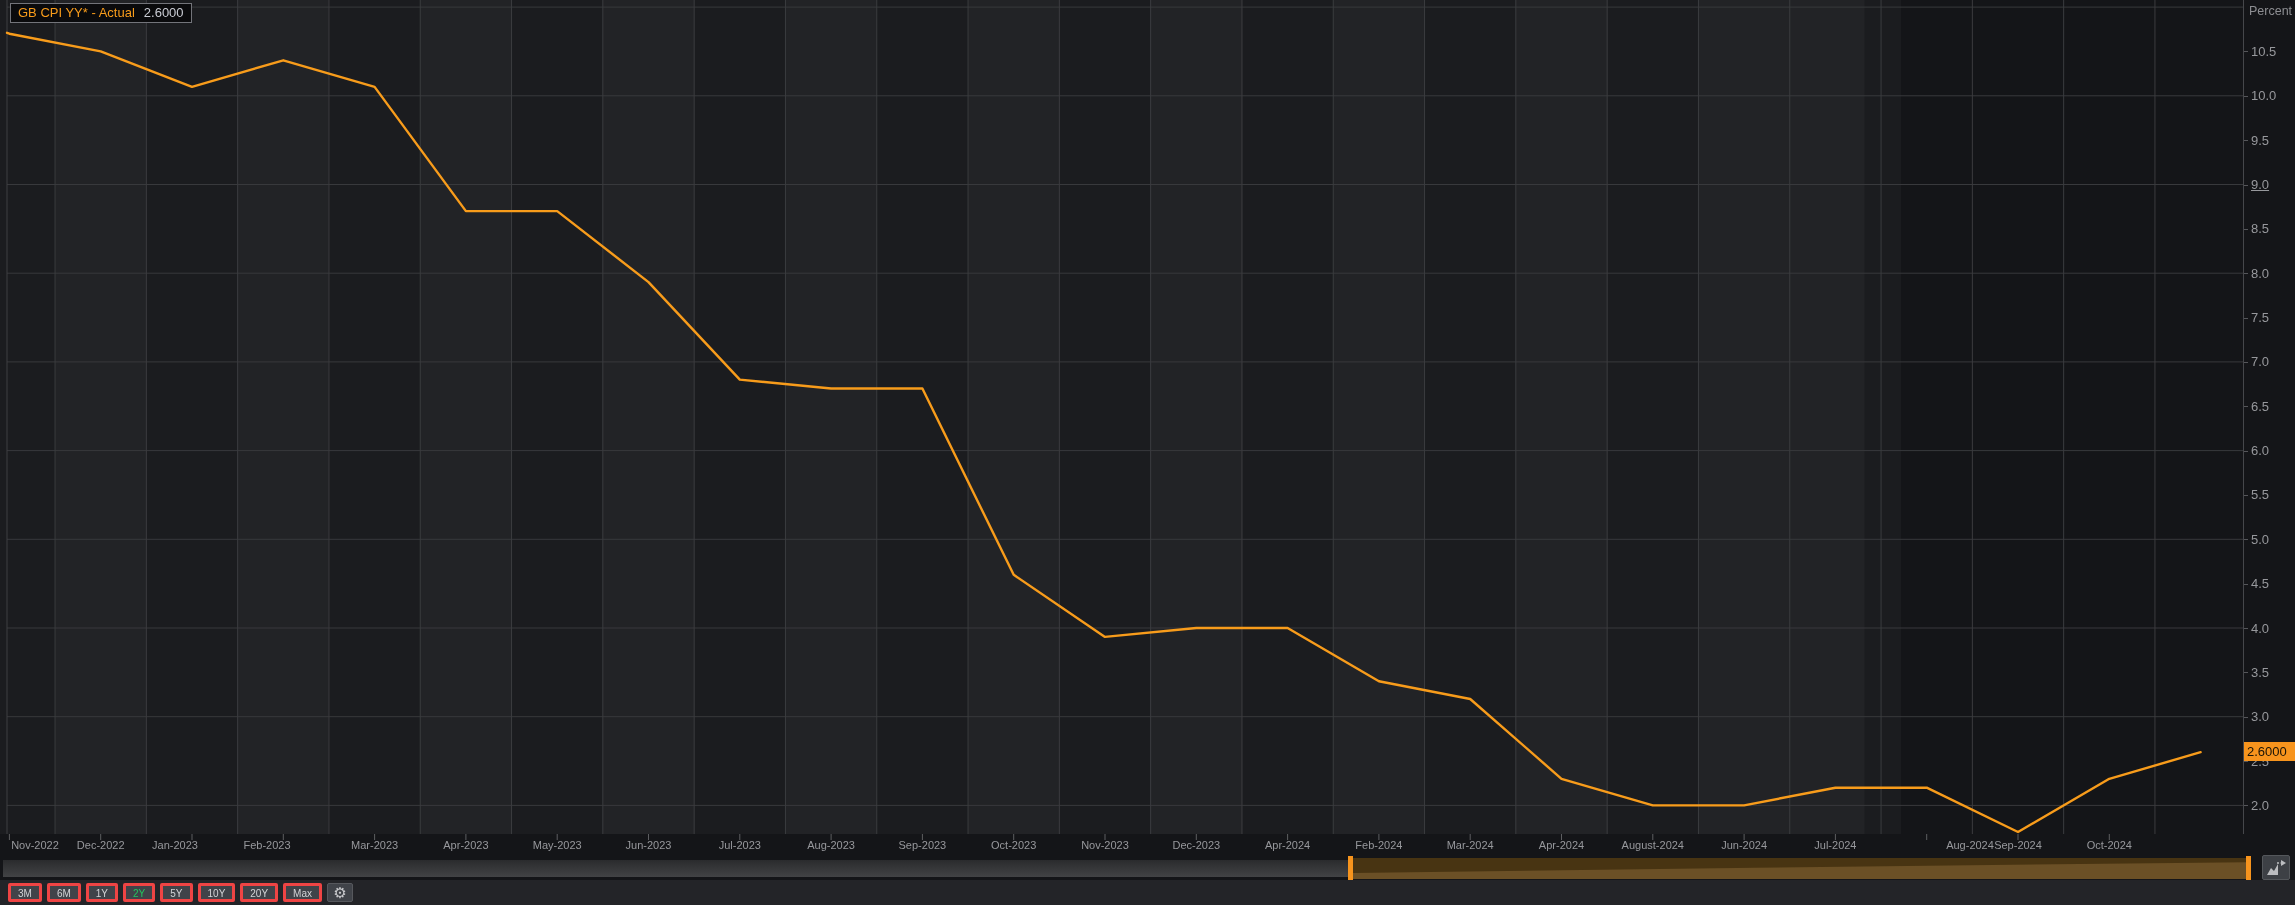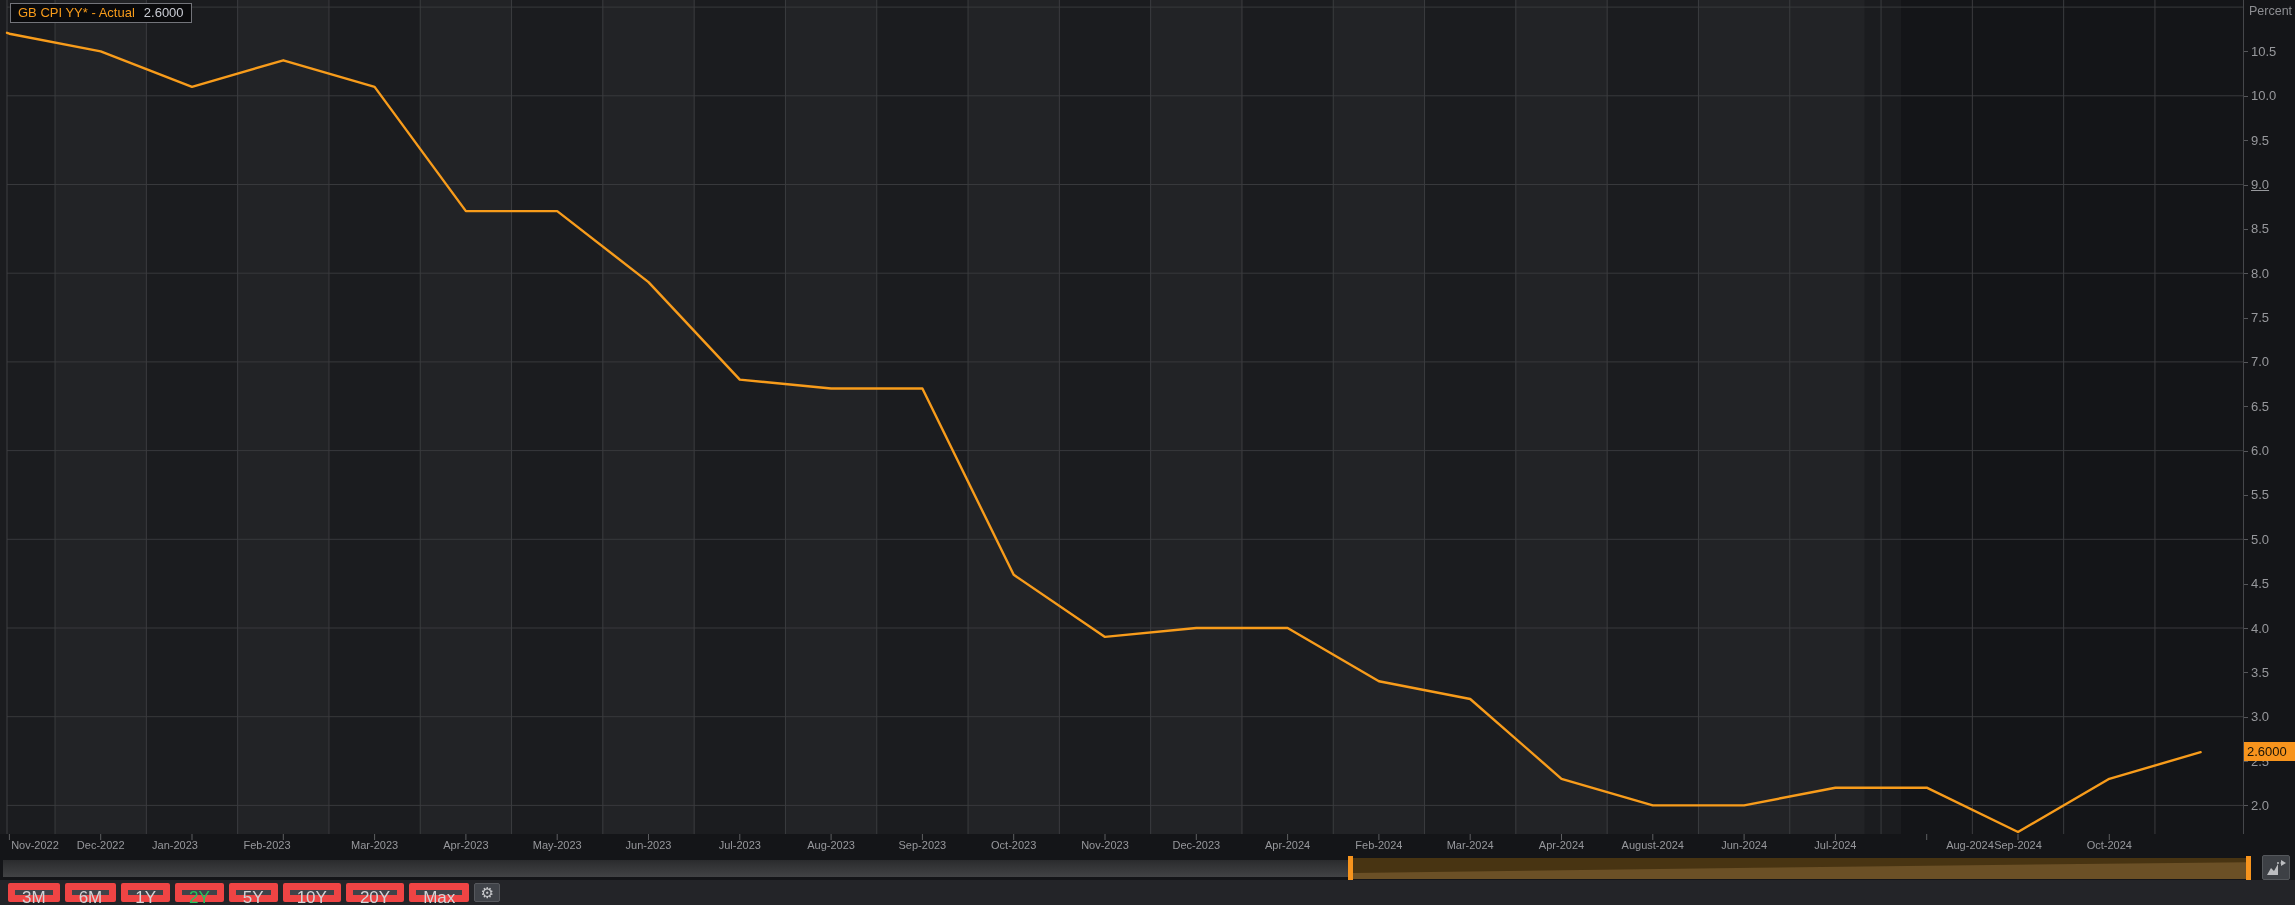--- a/index.html
+++ b/index.html
@@ -53,22 +53,22 @@
     background:#3d4045;border:1px solid #54575b;border-radius:2px;padding:0;
     display:flex;align-items:center;justify-content:center;cursor:pointer;
   }
   
   #toolbar{
     position:absolute;left:0;top:880px;width:2295px;height:25px;
     background:#232428;display:flex;align-items:center;gap:5px;
     padding-left:8px;box-sizing:border-box;
   }
   .rbtn{
-    height:19px;padding:0 7px;background:#404349;border:7px solid #ef4444;
-    border-radius:2px;color:#d2d3d6;font-size:17px;line-height:16px;
+    height:19px;padding:0 7px;background:#404349;border:3px solid #ef4444;
+    border-radius:2px;color:#d2d3d6;font-size:10px;line-height:16px;
     font-family:inherit;cursor:pointer;
   }
   .rbtn.sel{color:#22c55e;}
   #settings-btn{
     height:19px;width:26px;padding:0;background:#404349;border:1px solid #56585d;
     border-radius:2px;cursor:pointer;display:flex;align-items:center;justify-content:center;
   }
   #settings-btn .gear{color:#c8c9cc;font-size:15px;line-height:15px;}
 </style>
 </head>

